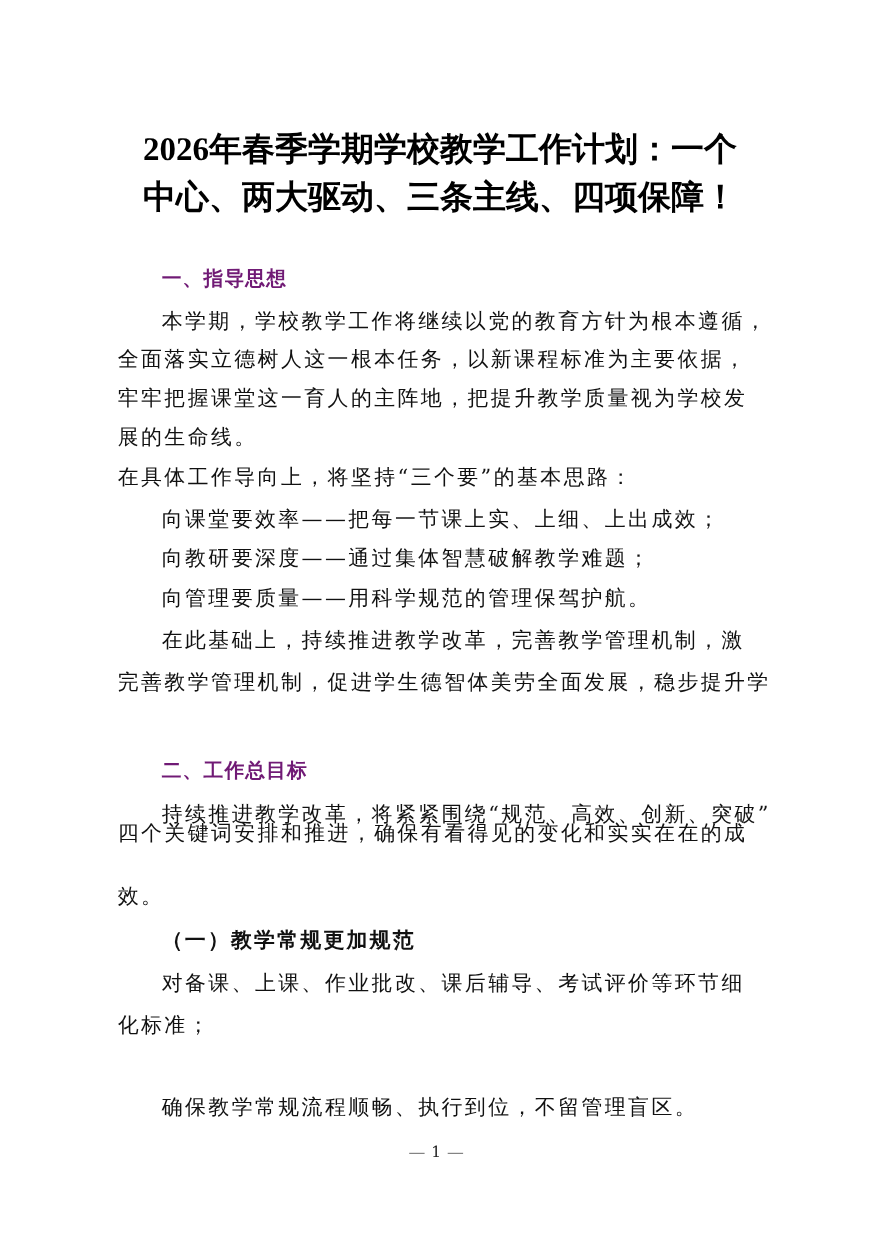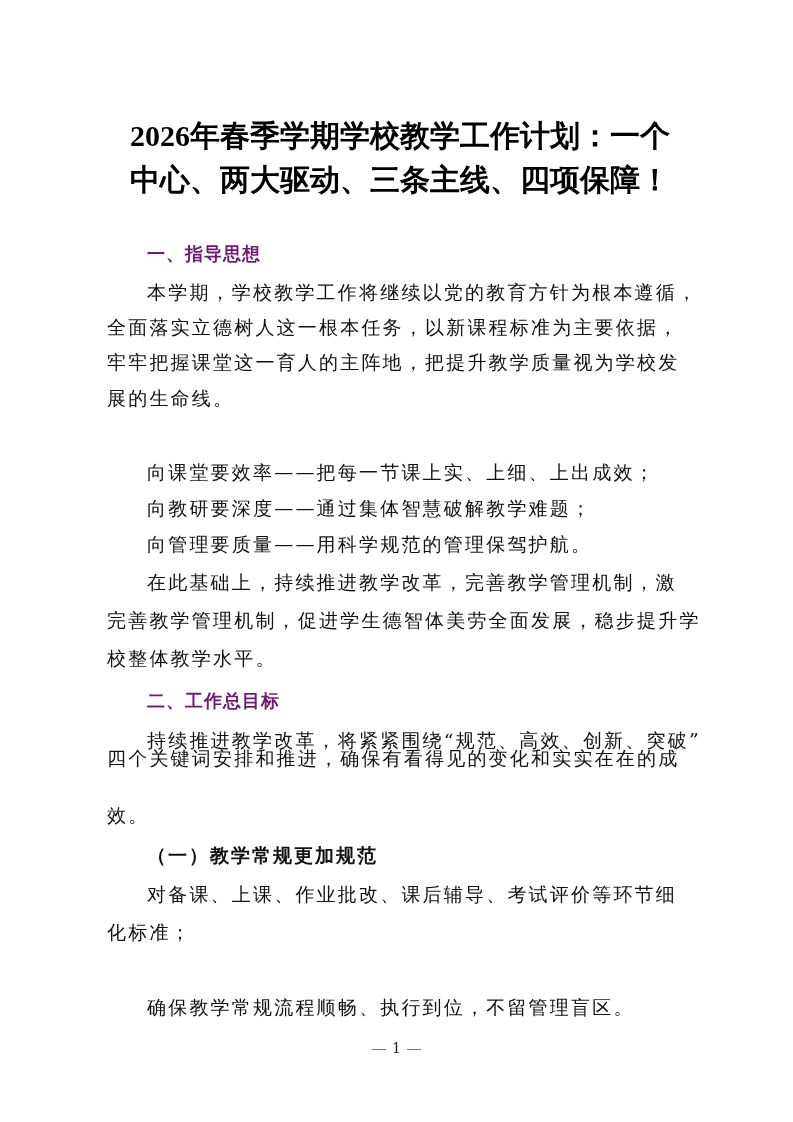--- a/index.html
+++ b/index.html
@@ -83,26 +83,26 @@
     <div>2026年春季学期学校教学工作计划：一个</div>
     <div>中心、两大驱动、三条主线、四项保障！</div>
   </div>
 
   <div class="line indent heading" style="top:242px;">一、指导思想</div>
 
   <div class="line indent" style="top:280px;">本学期，学校教学工作将继续以党的教育方针为根本遵循，</div>
   <div class="line" style="top:315px;">全面落实立德树人这一根本任务，以新课程标准为主要依据，</div>
   <div class="line" style="top:350px;">牢牢把握课堂这一育人的主阵地，把提升教学质量视为学校发</div>
   <div class="line" style="top:386px;">展的生命线。</div>
+  <div class="line" style="top:422px;">在具体工作导向上，将坚持“三个要”的基本思路：</div>
   <div class="line indent" style="top:496px;">向教研要深度——通过集体智慧破解教学难题；</div>
   <div class="line indent" style="top:460px;">向课堂要效率——把每一节课上实、上细、上出成效；</div>
   <div class="line indent" style="top:532px;">向管理要质量——用科学规范的管理保驾护航。</div>
   <div class="line indent" style="top:570px;">在此基础上，持续推进教学改革，完善教学管理机制，激</div>
   <div class="line" style="top:608px;">完善教学管理机制，促进学生德智体美劳全面发展，稳步提升学</div>
-  <div class="line" style="top:646px;">校整体教学水平。</div>
 
   <div class="line indent heading" style="top:689px;">二、工作总目标</div>
 
   <div class="line indent" style="top:728px;">持续推进教学改革，将紧紧围绕“规范、高效、创新、突破”</div>
   <div class="line" style="top:746px;">四个关键词安排和推进，确保有看得见的变化和实实在在的成</div>
   <div class="line" style="top:803px;">效。</div>
 
   <div class="line indent subheading" style="top:843px;">（一）教学常规更加规范</div>
 
   <div class="line indent" style="top:882px;">对备课、上课、作业批改、课后辅导、考试评价等环节细</div>

